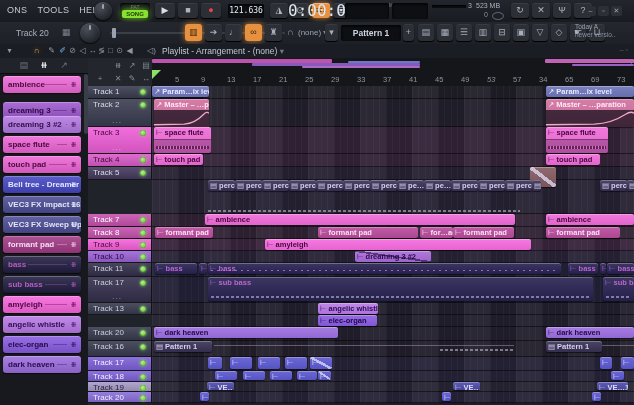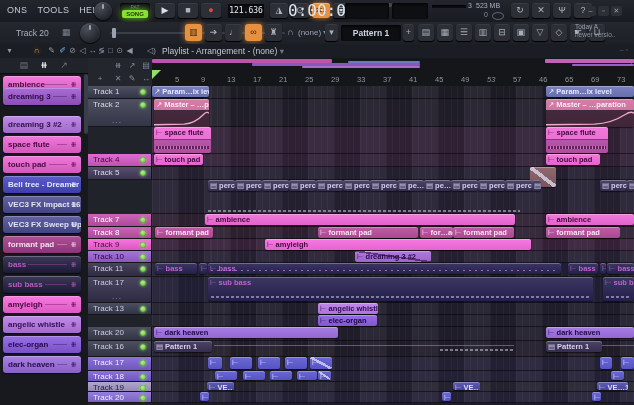--- a/index.html
+++ b/index.html
@@ -194,21 +194,21 @@
         <div class="ptab" style="left: 16px;">▤</div>
         <div class="ptab active" style="left: 36px;">⧻</div>
         <div class="ptab" style="left: 56px;">↗</div>
       </div>
     <div id="pickerItems">
         <div class="pitem" style="top: 18px; background: linear-gradient(rgba(255, 255, 255, 0.12), rgba(0, 0, 0, 0.12)), rgb(240, 106, 216); color: rgb(74, 10, 62);">
           <div class="lbl">ambience</div>
           <div class="wicon">⧻</div>
           <div class="tline" style="left: 41.6px;"></div>
         </div>
-        <div class="pitem" style="top: 30px; background: linear-gradient(rgba(255, 255, 255, 0.12), rgba(0, 0, 0, 0.12)), rgb(157, 89, 207); color: rgb(46, 10, 70);">
+        <div class="pitem" style="top: 44px; background: linear-gradient(rgba(255, 255, 255, 0.12), rgba(0, 0, 0, 0.12)), rgb(157, 89, 207); color: rgb(46, 10, 70);">
           <div class="lbl">dreaming 3</div>
           <div class="wicon">⧻</div>
           <div class="tline" style="left: 50px;"></div>
         </div>
         <div class="pitem" style="top: 58px; background: linear-gradient(rgba(255, 255, 255, 0.12), rgba(0, 0, 0, 0.12)), rgb(182, 122, 228); color: rgb(50, 16, 74);">
           <div class="lbl">dreaming 3 #2</div>
           <div class="wicon">⧻</div>
           <div class="tline" style="left: 62.6px;"></div>
         </div>
         <div class="pitem" style="top: 78px; background: linear-gradient(rgba(255, 255, 255, 0.12), rgba(0, 0, 0, 0.12)), rgb(238, 102, 214); color: rgb(74, 10, 62);">
@@ -303,33 +303,38 @@
         <div class="tick" style="left: 127px;">21</div>
         <div class="tick" style="left: 153px;">25</div>
         <div class="tick" style="left: 179px;">29</div>
         <div class="tick" style="left: 205px;">33</div>
         <div class="tick" style="left: 231px;">37</div>
         <div class="tick" style="left: 257px;">41</div>
         <div class="tick" style="left: 283px;">45</div>
         <div class="tick" style="left: 309px;">49</div>
         <div class="tick" style="left: 335px; font-style: italic;">53</div>
         <div class="tick" style="left: 361px;">57</div>
-        <div class="tick" style="left: 387px;">46</div>
+        <div class="tick" style="left: 387px;">34</div>
         <div class="tick" style="left: 413px;">65</div>
         <div class="tick" style="left: 439px;">69</div>
         <div class="tick" style="left: 465px;">73</div>
       </div>
   </div>
   <div id="headers">
       <div class="thead" style="top: 0px; height: 13px; background: linear-gradient(rgba(255, 255, 255, 0.1), rgba(0, 0, 0, 0.12)), rgb(58, 61, 80);">
         <div class="tname" style="color: rgb(214, 218, 228);">Track 1</div>
         <div class="led"></div>
       </div>
       <div class="thead" style="top: 13px; height: 28px; background: linear-gradient(rgba(255, 255, 255, 0.1), rgba(0, 0, 0, 0.12)), rgb(58, 61, 80);">
         <div class="tname" style="color: rgb(214, 218, 228);">Track 2</div>
+        <div class="led"></div>
+        <div class="hdots">···</div>
+      </div>
+      <div class="thead" style="top: 41px; height: 27px; background: linear-gradient(rgba(255, 255, 255, 0.1), rgba(0, 0, 0, 0.12)), rgb(239, 95, 216);">
+        <div class="tname" style="color: rgb(71, 9, 60);">Track 3</div>
         <div class="led"></div>
         <div class="hdots">···</div>
       </div>
       <div class="thead" style="top: 68px; height: 13px; background: linear-gradient(rgba(255, 255, 255, 0.1), rgba(0, 0, 0, 0.12)), rgb(218, 92, 201);">
         <div class="tname" style="color: rgb(71, 9, 60);">Track 4</div>
         <div class="led"></div>
       </div>
       <div class="thead" style="top: 81px; height: 13px; background: linear-gradient(rgba(255, 255, 255, 0.1), rgba(0, 0, 0, 0.12)), rgb(69, 59, 94);">
         <div class="tname" style="color: rgb(214, 218, 228);">Track 5</div>
         <div class="led"></div>

